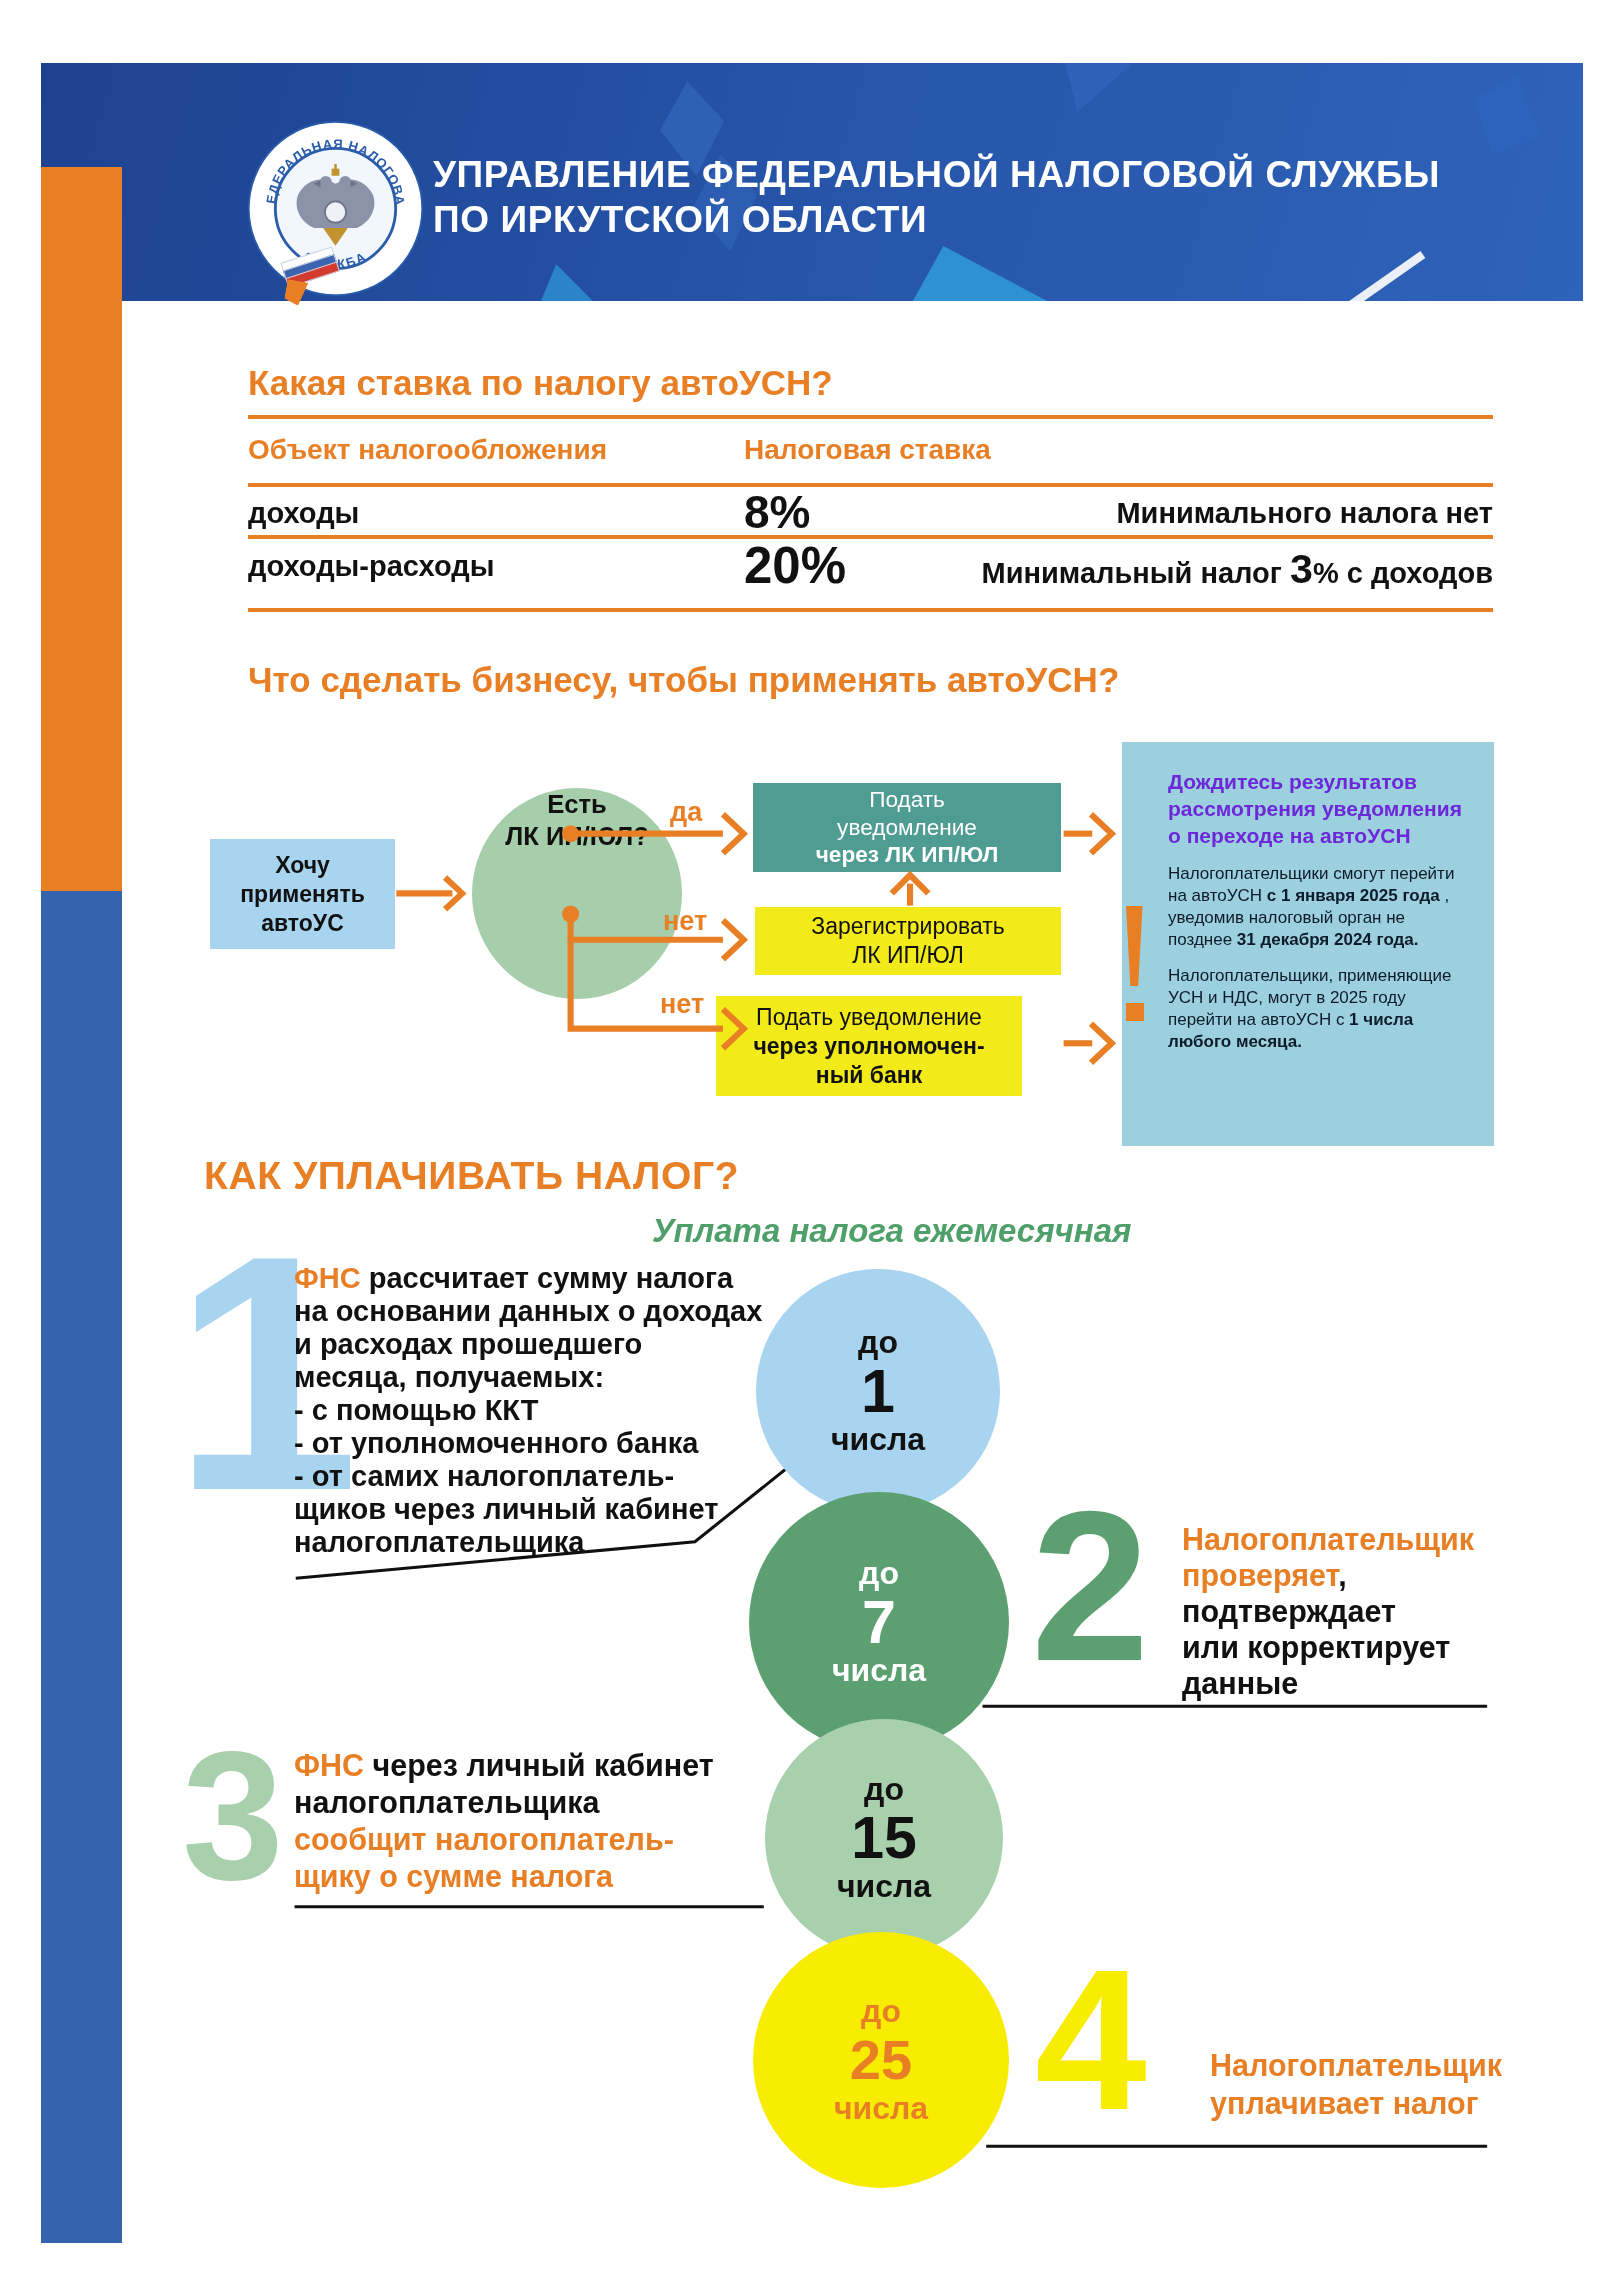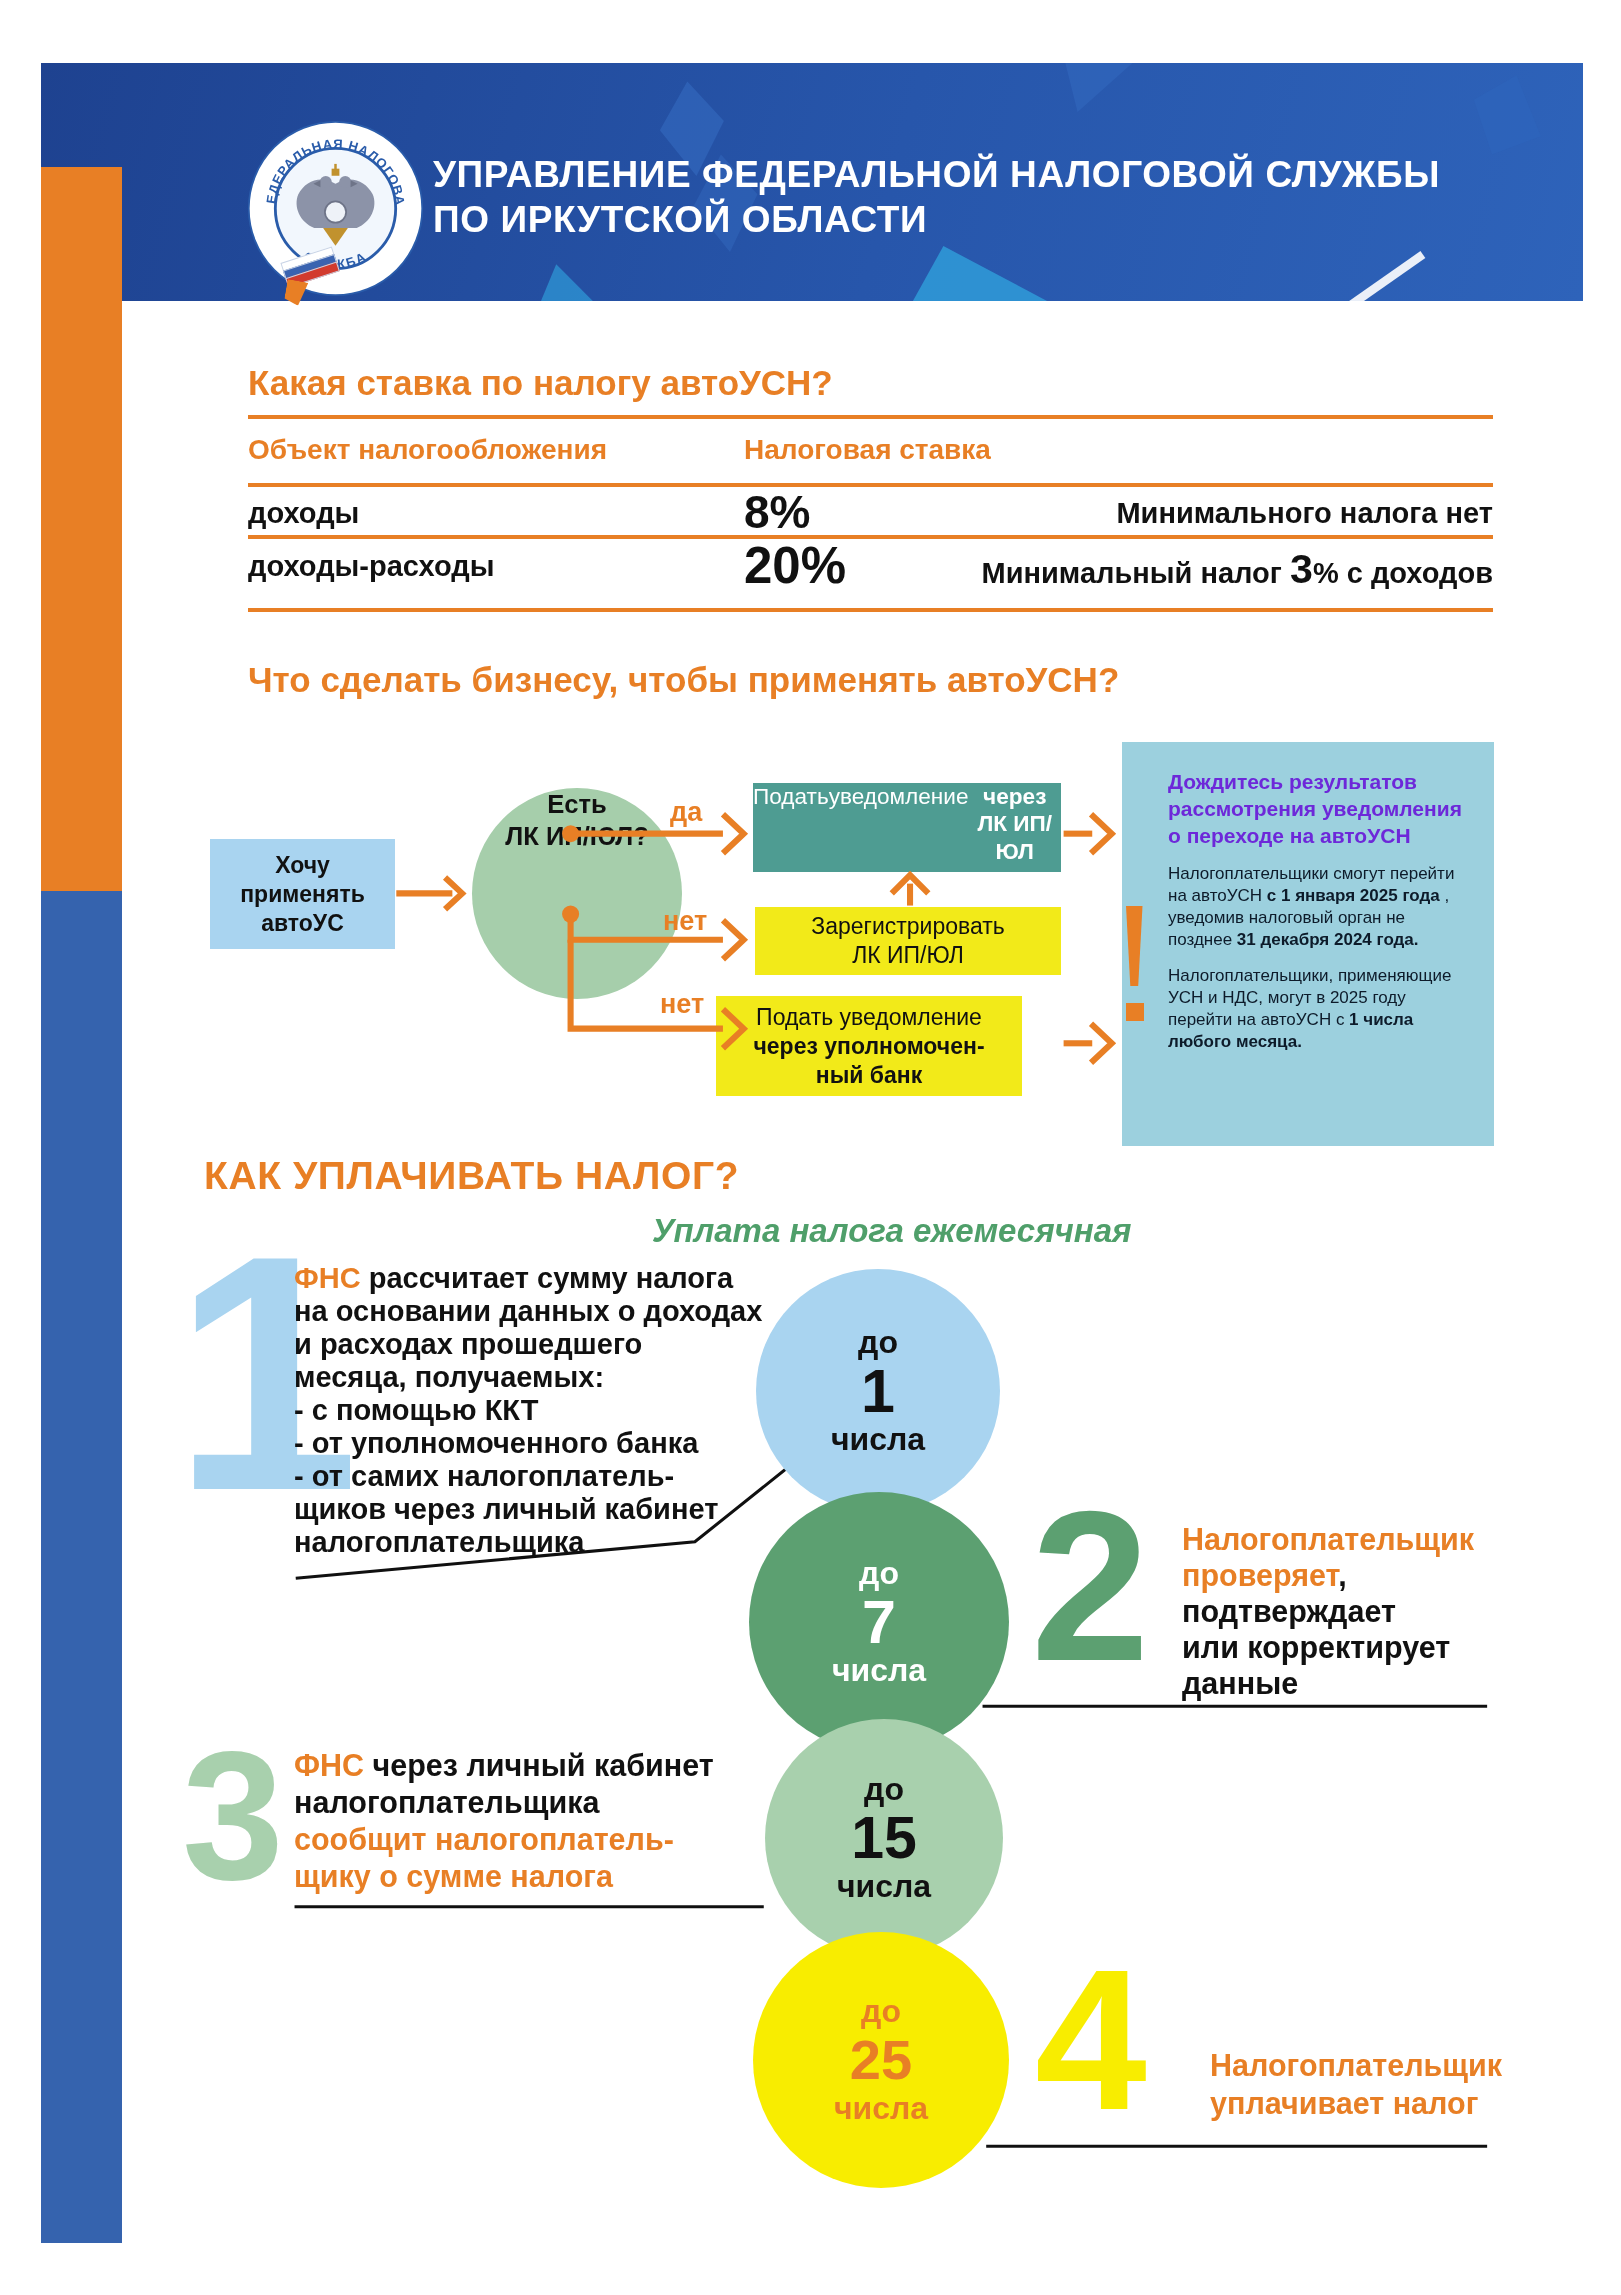--- a/index.html
+++ b/index.html
@@ -50,21 +50,21 @@
   .note1{top:497px;} .note2{top:549px;}
 
   
   .t2-title{left:248px;top:660px;font-size:35px;}
   .fbox{text-align:center;font-size:23px;line-height:29px;}
   .start-box{left:210px;top:839px;width:185px;height:110px;background:var(--light-blue);
     display:flex;flex-direction:column;justify-content:center;font-weight:700;}
   .q-ellipse{left:472px;top:788px;width:210px;height:211px;border-radius:50%;background:var(--ellipse-green);
     display:flex;flex-direction:column;font-weight:700;font-size:25.6px;line-height:32px;text-align:center;}
   .teal-box{left:753px;top:783px;width:308px;height:89px;background:var(--teal);color:#fff;
-    display:flex;justify-content:center;font-size:22.6px;line-height:27.4px;text-align:center;}
+    display:flex;flex-direction:column;justify-content:center;font-size:22.6px;line-height:27.4px;text-align:center;}
   .y1-box{left:755px;top:907px;width:306px;height:68px;background:var(--yellow);
     display:flex;flex-direction:column;justify-content:center;font-size:23px;line-height:29px;text-align:center;}
   .y2-box{left:716px;top:996px;width:306px;height:100px;background:var(--yellow);
     display:flex;flex-direction:column;justify-content:center;font-size:23px;line-height:29px;text-align:center;}
   .flow-label{color:var(--orange);font-weight:700;font-size:27px;}
   .lbl-yes{left:670px;top:797px;} .lbl-no1{left:663px;top:906px;} .lbl-no2{left:660px;top:989px;}
 
   .info-box{left:1122px;top:742px;width:372px;height:404px;background:var(--info-blue);
     box-sizing:border-box;padding:25.6px 27px 0 46px;}
   .info-box h3{margin:0 0 14.6px 0;font-size:21px;line-height:27px;font-weight:700;color:#6d28d9;}

